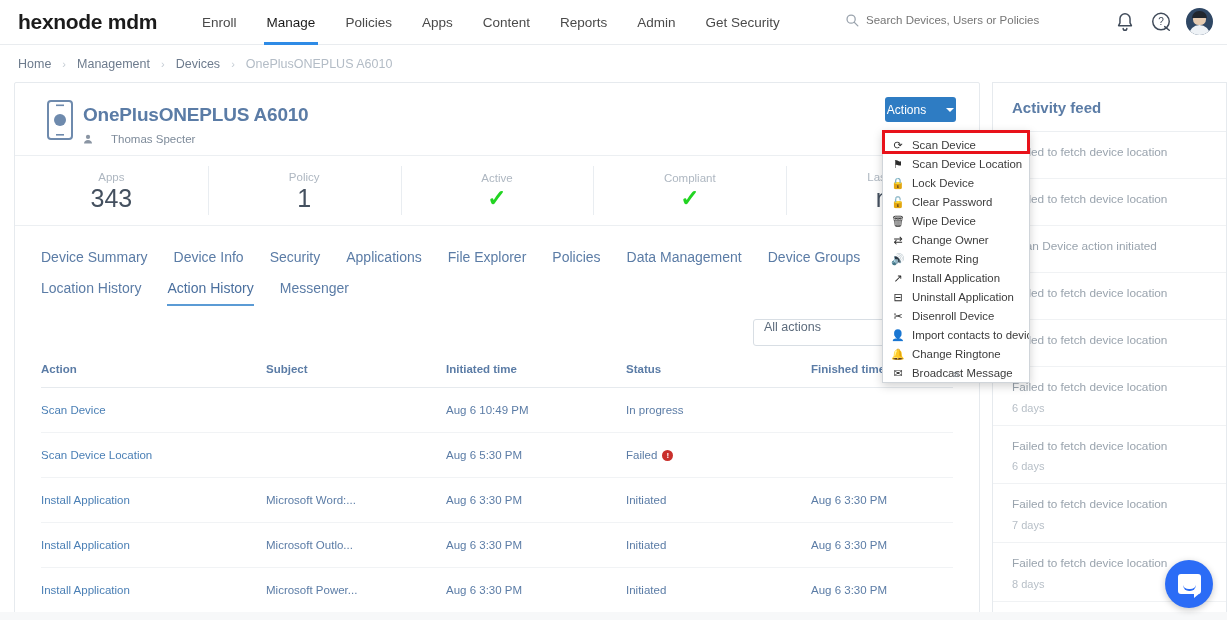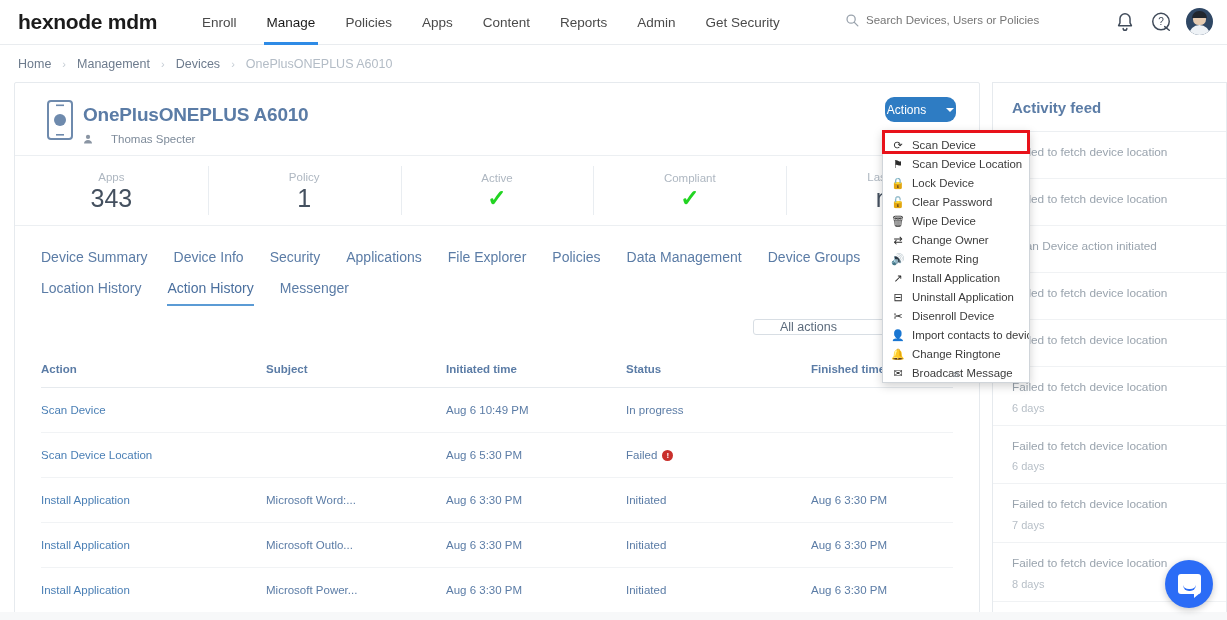--- a/index.html
+++ b/index.html
@@ -74,21 +74,21 @@
     position:absolute; left:68px; top:21px; font-size:19px; color:#5b7ca6;
     font-weight:600; letter-spacing:-0.2px;
   }
   .devowner {
     position:absolute; left:68px; top:50px; font-size:11.5px; color:#7e8b9a;
     display:flex; align-items:center; gap:18px;
   }
   .devowner svg { width:10px; height:10px; }
   .actions-btn {
     position:absolute; left:870px; top:14px; width:71px; height:25px;
-    background:#2e7cc3; color:#fff; border:none; border-radius:9px;
+    background:#2e7cc3; color:#fff; border:none; border-radius:3px;
     font-family:"Liberation Sans", sans-serif;
     font-size:12px; cursor:pointer; display:flex; align-items:center;
     justify-content:center; gap:20px;
   }
   .caret { width:0;height:0;border-left:4px solid transparent;border-right:4px solid transparent;border-top:4px solid #fff; }
 
   
   .kpis { display:flex; height:70px; border-bottom:1px solid #eceff2; }
   .kpi { flex:1; position:relative; display:flex; flex-direction:column;
          align-items:center; justify-content:center; }
@@ -111,23 +111,23 @@
     cursor:pointer; position:relative; white-space:nowrap; margin-bottom:5px;
   }
   .tab.active { color:#4a6f9e; }
   .tab.active::after {
     content:""; position:absolute; left:0; right:0; bottom:0; height:2px; background:#5b9bd5;
   }
 
   
   .filterrow { position:relative; height:44px; }
   .selectbox {
-    position:absolute; left:738px; top:8px; width:192px; height:16px;
+    position:absolute; left:738px; top:8px; width:192px; height:27px;
     border:1px solid #d8dee4; border-radius:3px; background:#fff;
-    display:flex; align-items:flex-end; padding:0 26px;
+    display:flex; align-items:flex-start; padding:0 10px;
     font-size:12.5px; color:#5c6b7c; cursor:pointer;
   }
 
   
   .tablebox { padding:0 26px; }
   table { width:100%; border-collapse:collapse; table-layout:fixed; }
   th {
     text-align:left; font-size:11.5px; color:#5b7ca6; font-weight:600;
     padding:8px 0 12px 0; border-bottom:1px solid #e6eaee;
   }

